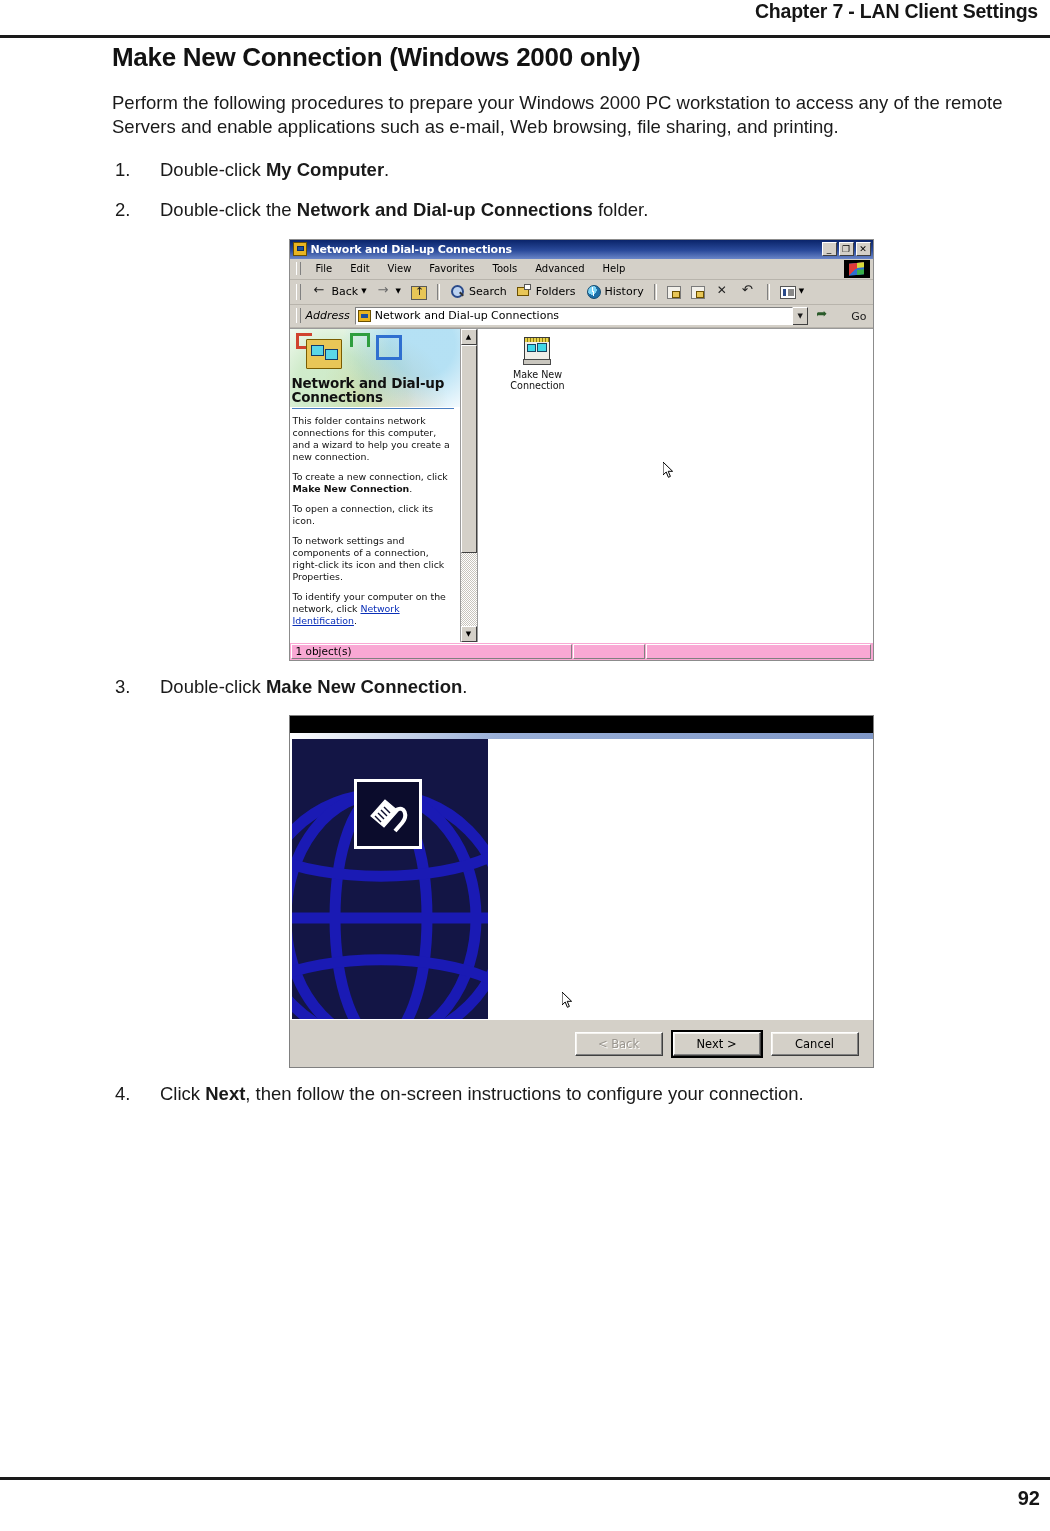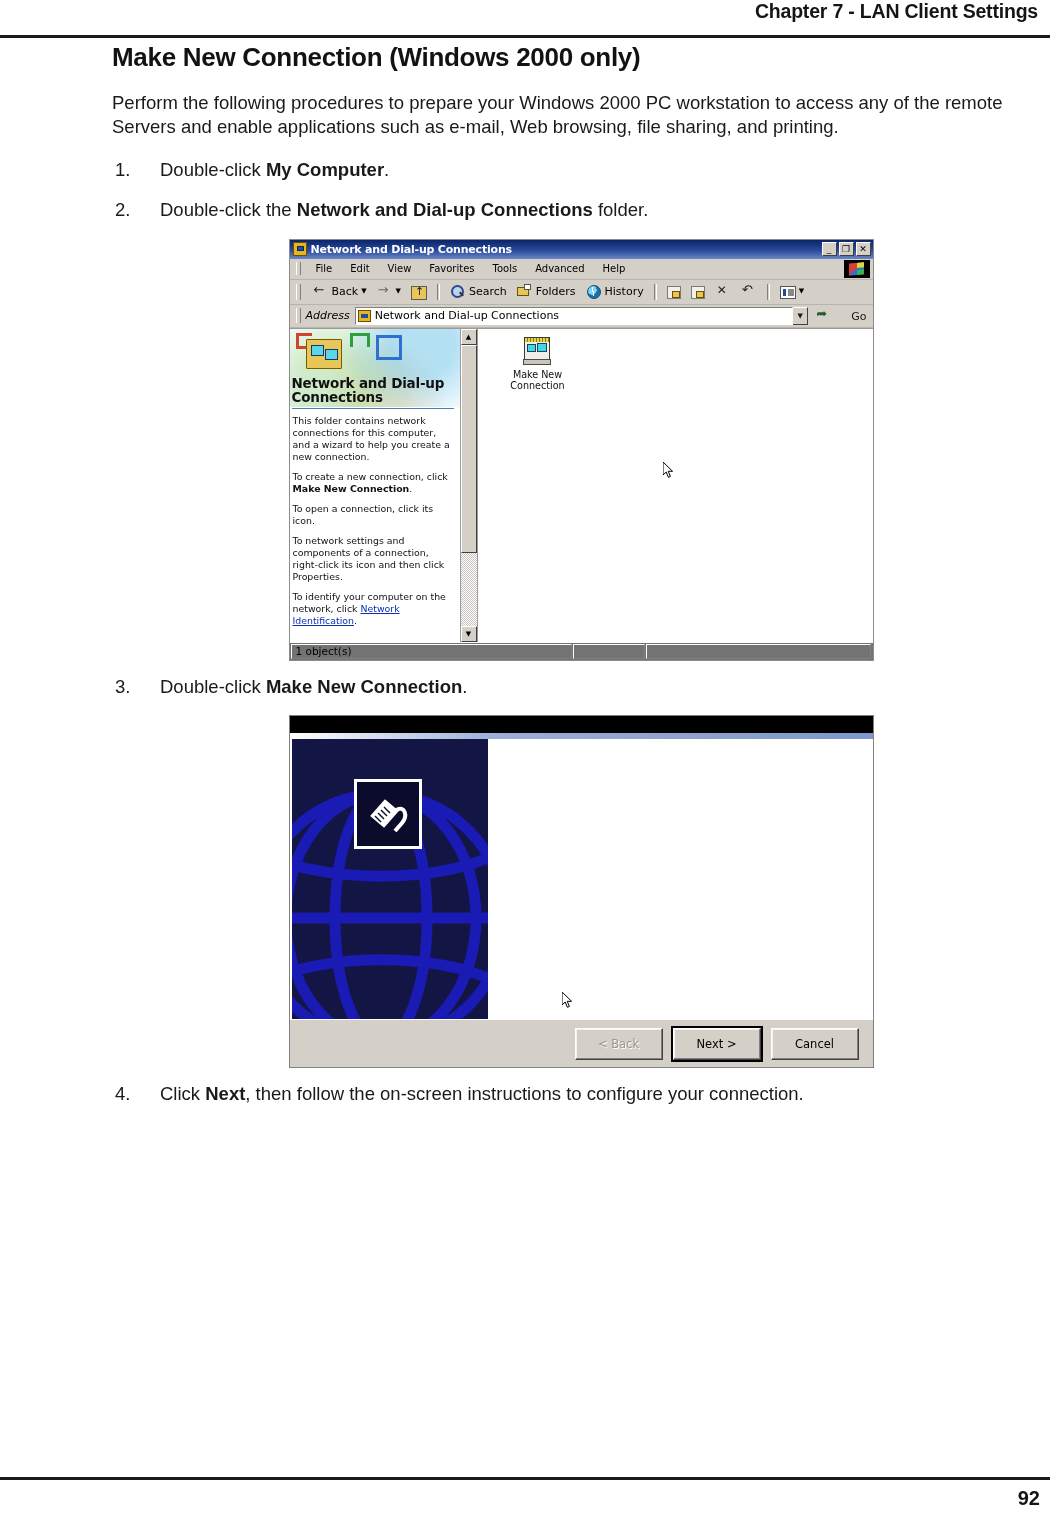--- a/index.html
+++ b/index.html
@@ -450,21 +450,21 @@
     line-height: 1.15;
     color: #111;
   }
   .cursor-arrow { position: absolute; width: 12px; height: 18px; }
   .cursor-arrow svg { display:block; }
 
   .statusbar {
     height: 17px;
     display: flex;
     align-items: center;
-    background: #737373;
+    background: #f9a8d4;
     border-top: 1px solid #ffffff;
     font-size: 10.5px;
     color: #000;
   }
   .sb-cell {
     border: 1px solid #ffffff;
     border-right-color: #808080;
     border-bottom-color: #808080;
     box-sizing: border-box;
     height: 15px;
@@ -548,21 +548,21 @@
     background: #d4d0c8;
     border-top: 1px solid #ffffff;
     display: flex;
     align-items: center;
     justify-content: flex-end;
     padding-right: 14px;
     gap: 10px;
     box-sizing: border-box;
   }
   .wz-btn {
-    width: 88px; height: 32px;
+    width: 88px; height: 24px;
     background: #d4d0c8;
     border: 1px solid #ffffff;
     border-right-color: #404040;
     border-bottom-color: #404040;
     box-shadow: inset -1px -1px 0 0 #808080, inset 1px 1px 0 0 #f5f3ef;
     box-sizing: border-box;
     font-size: 11.5px;
     color: #000;
     display: flex; align-items: center; justify-content: center;
     font-family: "DejaVu Sans", sans-serif;

